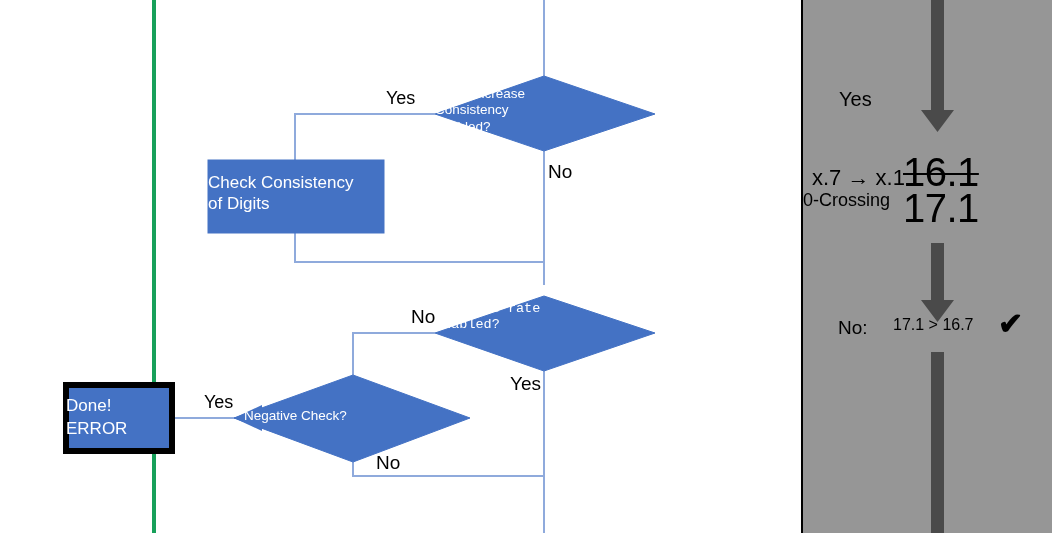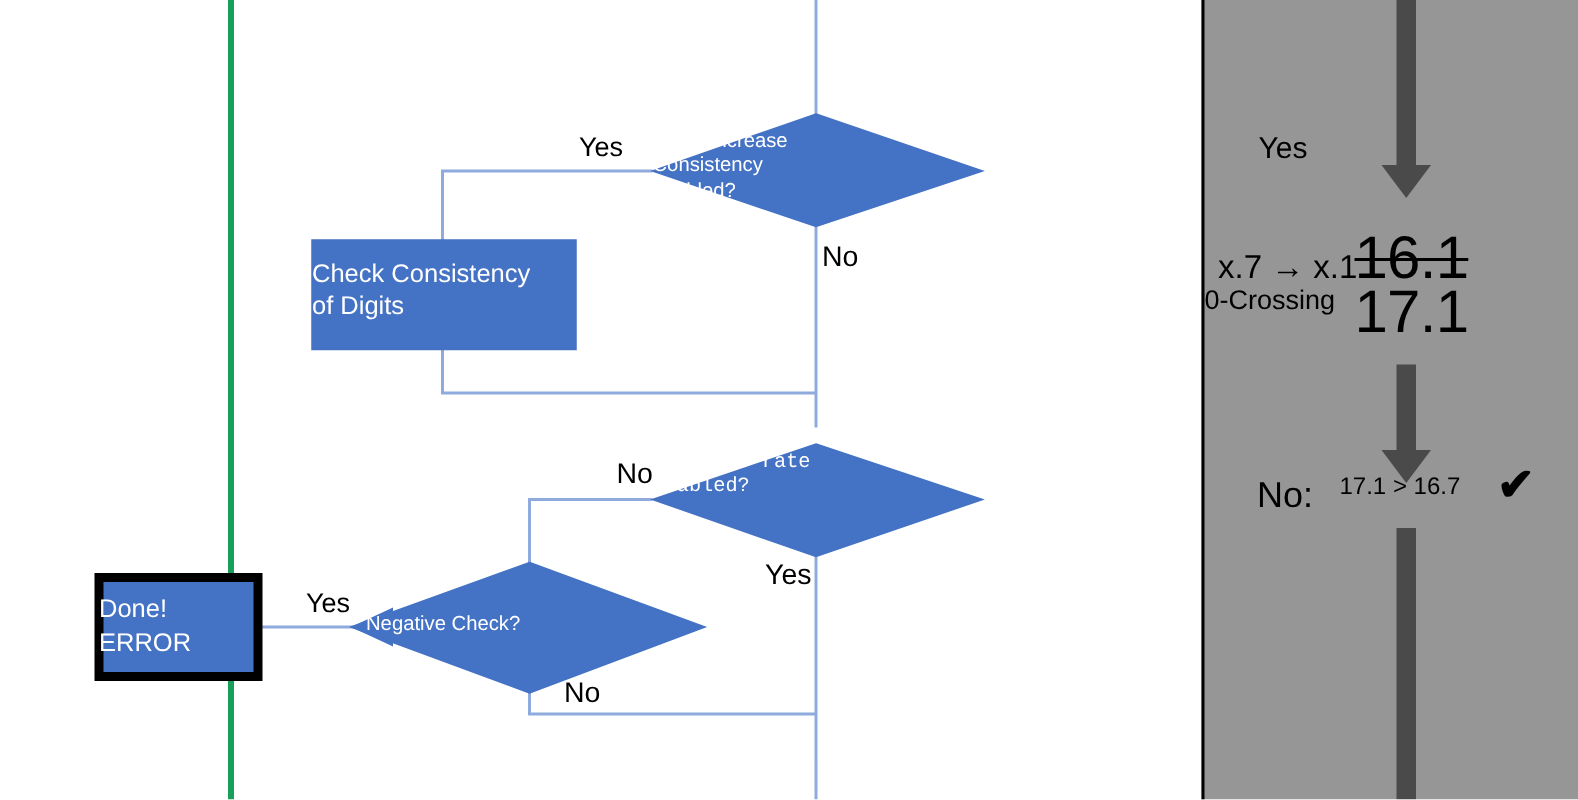--- a/index.html
+++ b/index.html
@@ -132,18 +132,18 @@
     </svg>
 
     <div class="panel-text" style="left:36px;top:88px;font-size:20px;">Yes</div>
 
     <div class="panel-text" style="left:9px;top:165px;font-size:22px;">x.7 → x.1</div>
     <div class="panel-text big-num struck" style="left:100px;top:152px;">16.1</div>
 
     <div class="panel-text" style="left:0px;top:190px;font-size:18px;">0-Crossing</div>
     <div class="panel-text big-num" style="left:100px;top:188px;">17.1</div>
 
-    <div class="panel-text" style="left:35px;top:317px;font-size:24px;">No:</div>
+    <div class="panel-text" style="left:35px;top:317px;font-size:19px;">No:</div>
     <div class="panel-text" style="left:90px;top:316px;font-size:16px;">17.1 &gt; 16.7</div>
     <div class="panel-text checkmark" style="left:195px;top:309px;">✔</div>
   </div>
 
 </div>
 
 </body></html>

